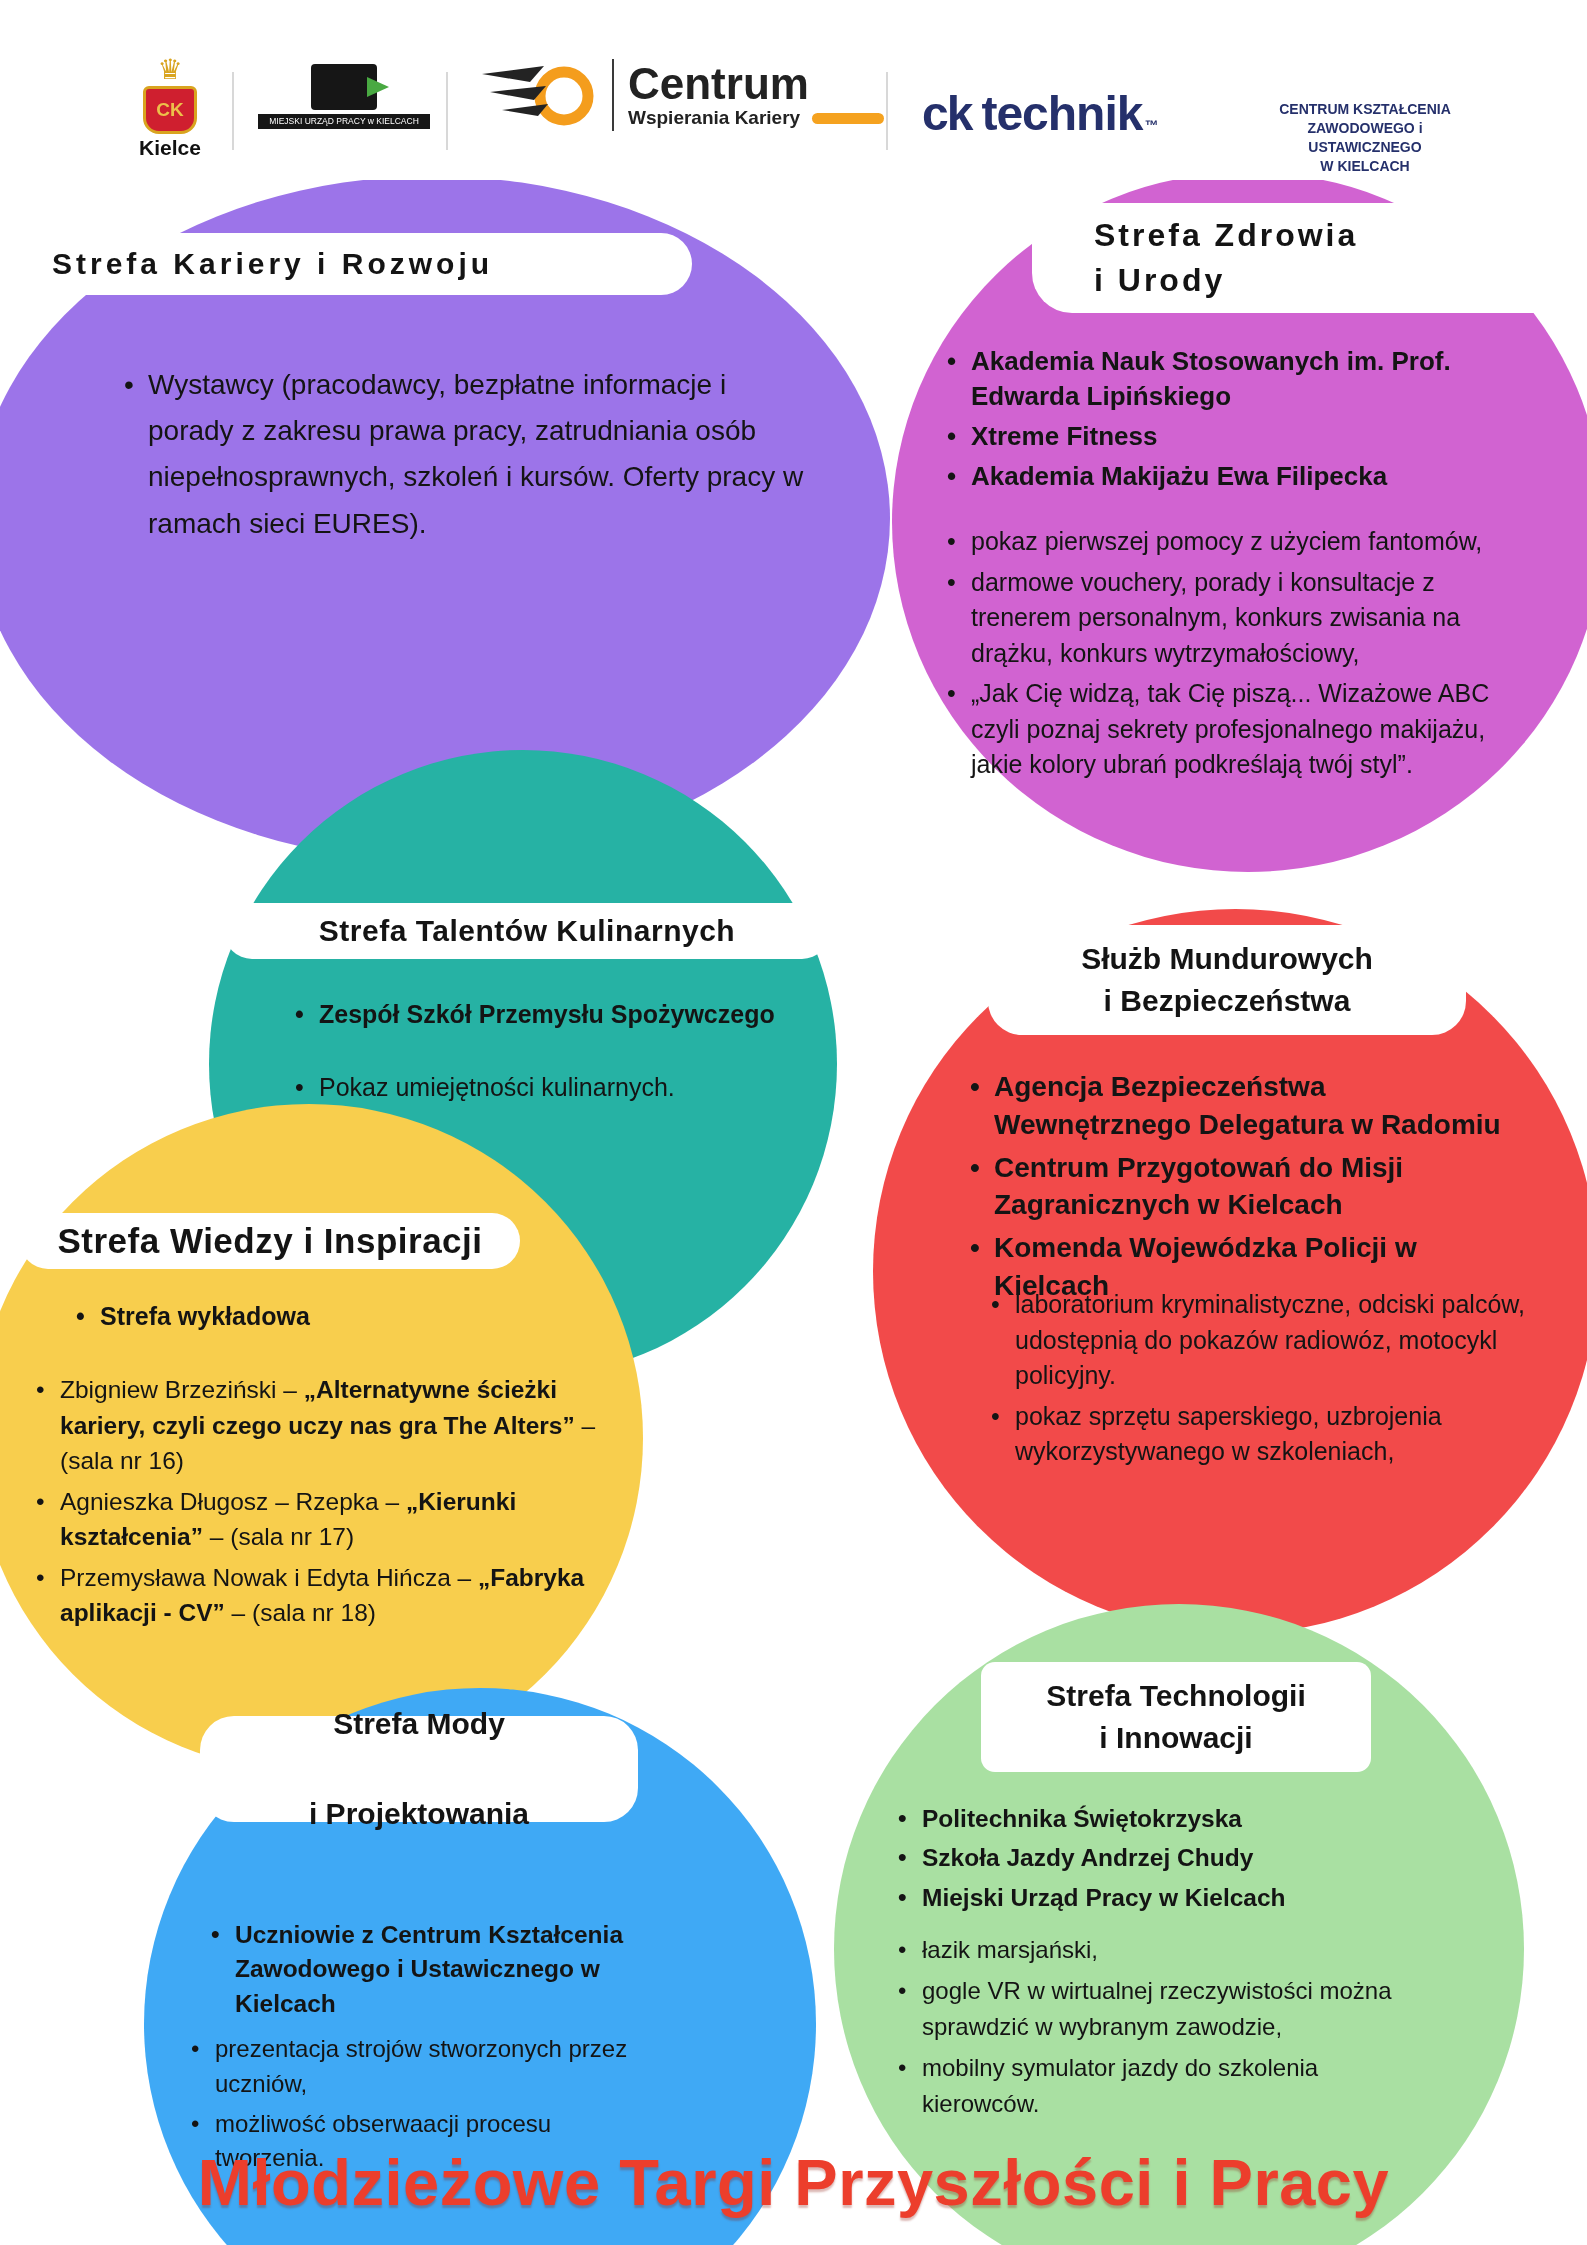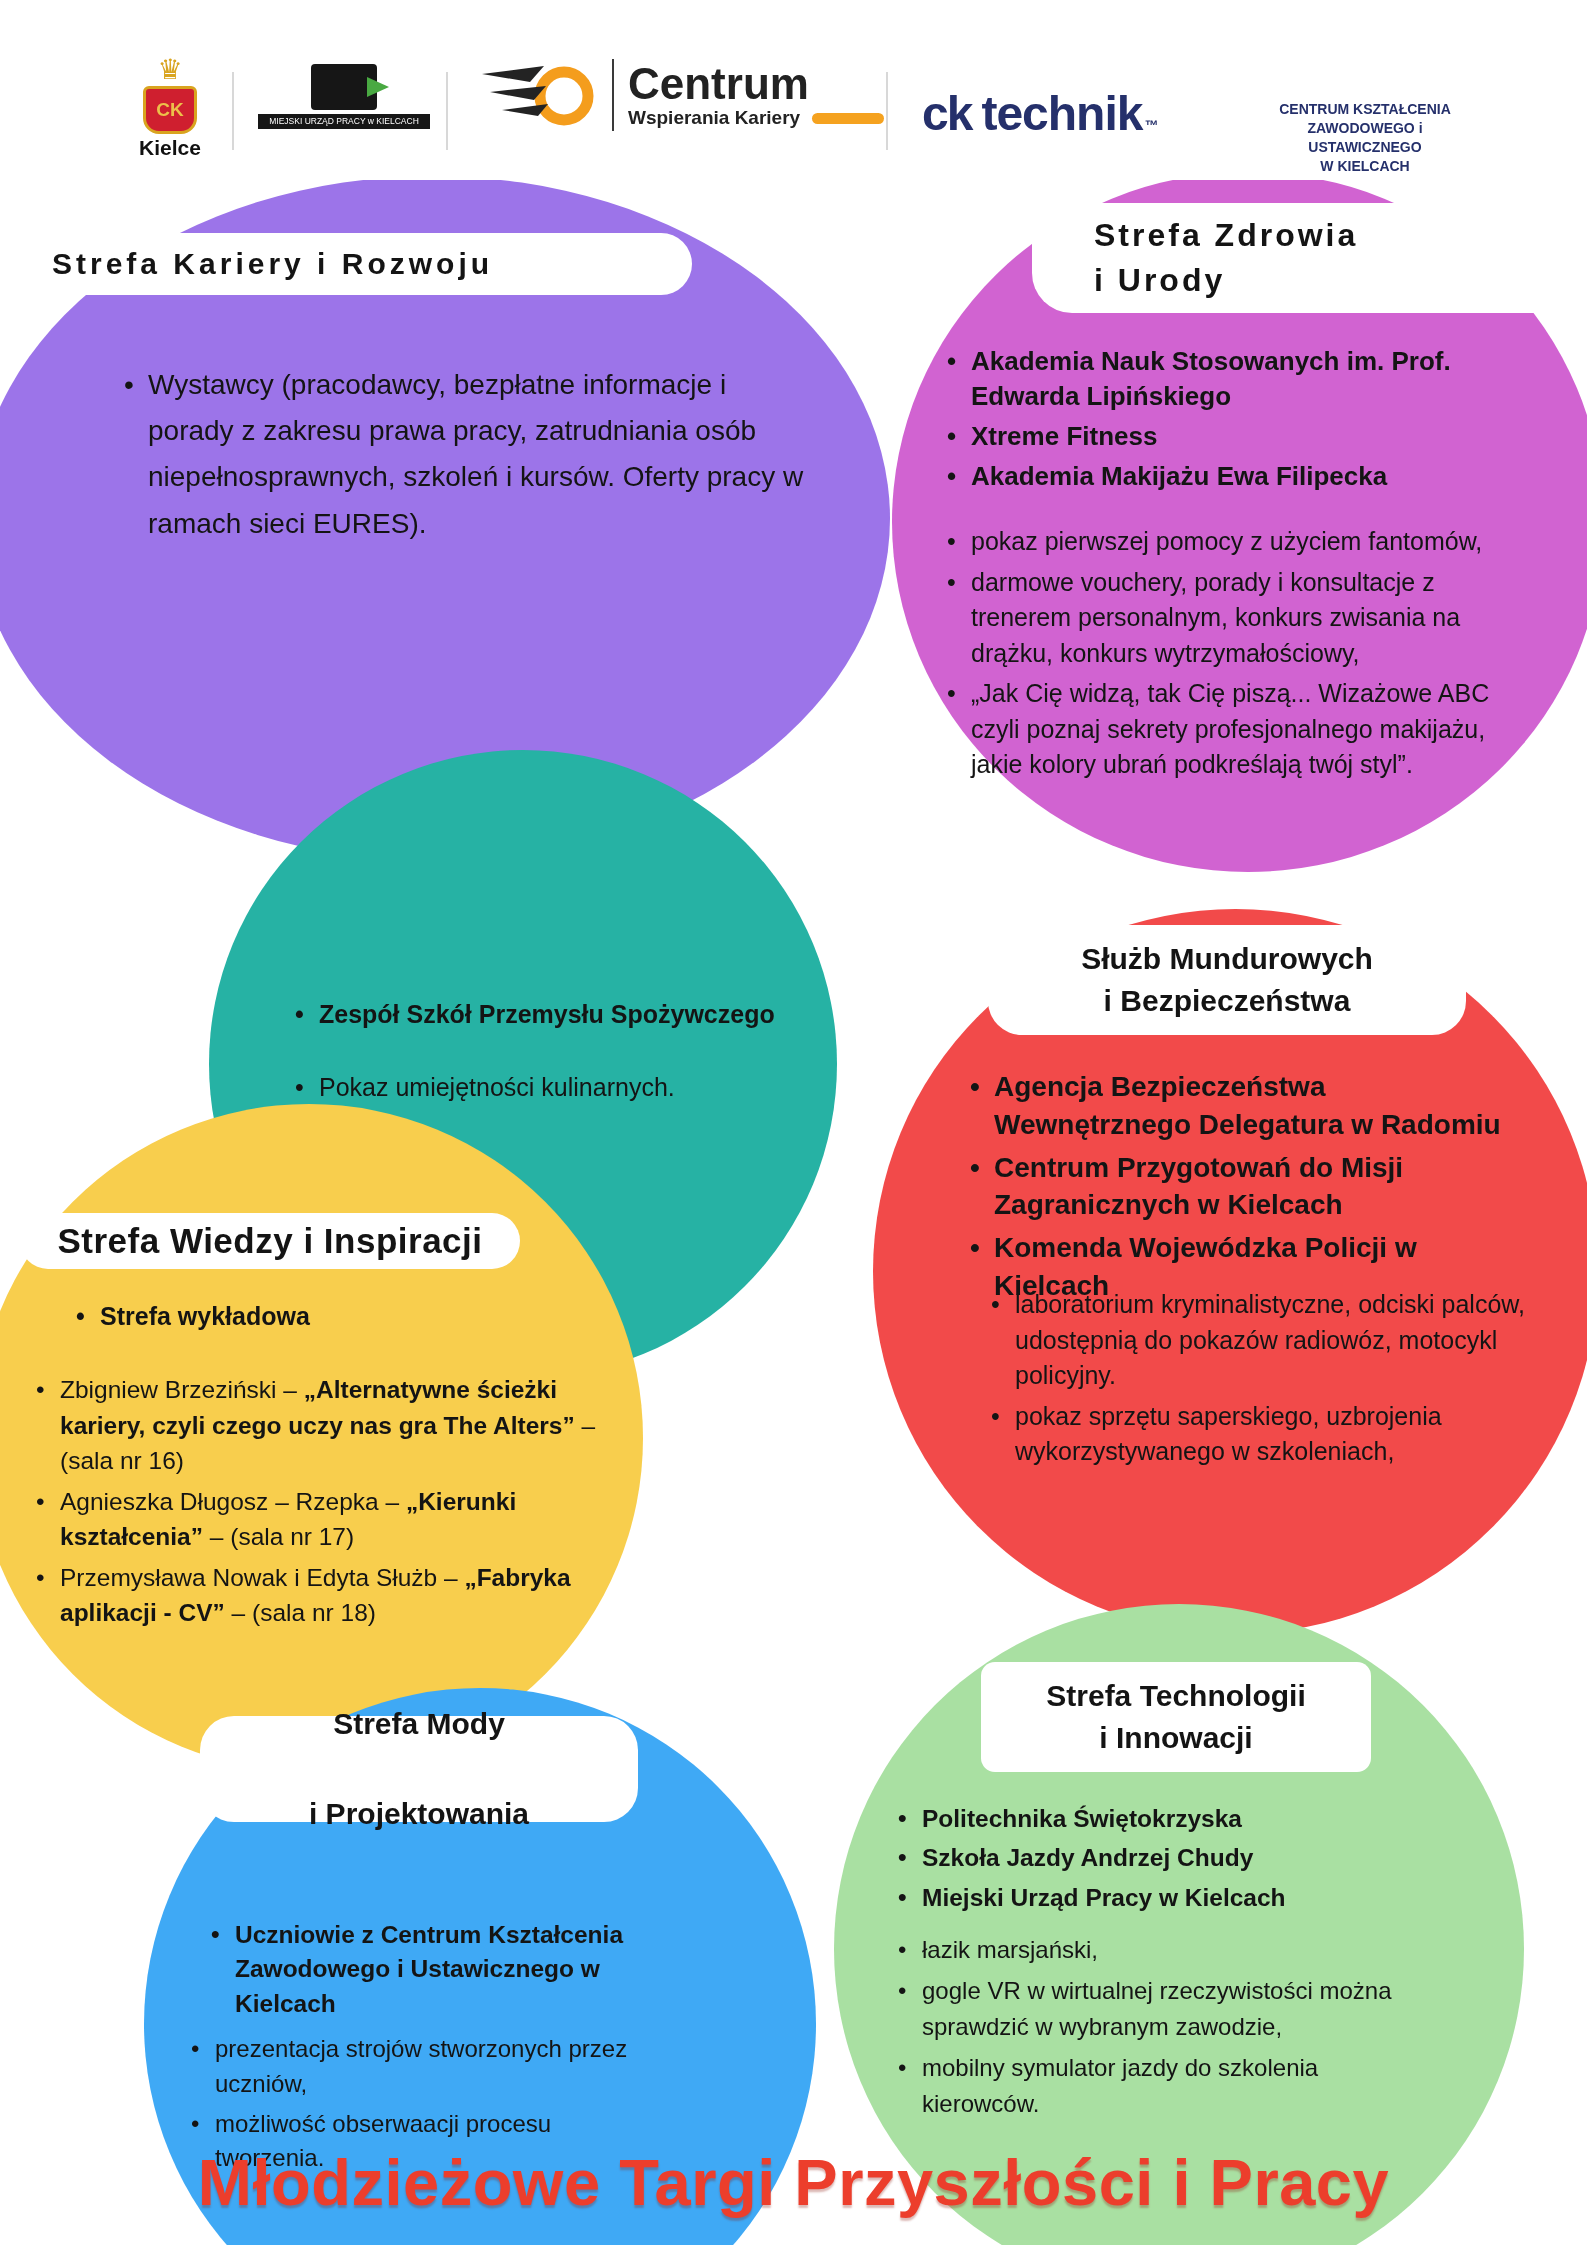--- a/index.html
+++ b/index.html
@@ -163,20 +163,21 @@
     </ul>
   </div>
   <div class="content b-zdrowie-de">
     <ul>
       <li>pokaz pierwszej pomocy z użyciem fantomów,</li>
       <li>darmowe vouchery, porady i konsultacje z trenerem personalnym, konkurs zwisania na drążku, konkurs wytrzymałościowy,</li>
       <li>„Jak Cię widzą, tak Cię piszą... Wizażowe ABC czyli poznaj sekrety profesjonalnego makijażu, jakie kolory ubrań podkreślają twój styl”.</li>
     </ul>
   </div>
 
+  <div class="pill p-kulinarna">Strefa Talentów Kulinarnych</div>
   <div class="content bold-list b-kulinarna-ex">
     <ul>
       <li>Zespół Szkół Przemysłu Spożywczego</li>
     </ul>
   </div>
   <div class="content b-kulinarna-de">
     <ul>
       <li>Pokaz umiejętności kulinarnych.</li>
     </ul>
   </div>
@@ -207,21 +208,21 @@
   </div>
   <div class="content b-wiedza-items">
     <ul>
       <li>
         <span>Zbigniew Brzeziński – </span><b>„Alternatywne ścieżki kariery, czyli czego uczy nas gra The Alters”</b><span> – (sala nr 16)</span>
       </li>
       <li>
         <span>Agnieszka Długosz – Rzepka – </span><b>„Kierunki kształcenia”</b><span> –  (sala nr 17)</span>
       </li>
       <li>
-        <span>Przemysława Nowak i Edyta Służb – </span><b>„Fabryka aplikacji - CV”</b><span> –  (sala nr 18)</span>
+        <span>Przemysława Nowak i Edyta Hińcza – </span><b>„Fabryka aplikacji - CV”</b><span> –  (sala nr 18)</span>
       </li>
     </ul>
   </div>
 
   <div class="pill two-line p-moda">
     <div>Strefa Mody</div>
     <div>i Projektowania</div>
   </div>
   <div class="content bold-list b-moda-ex">
     <ul>

